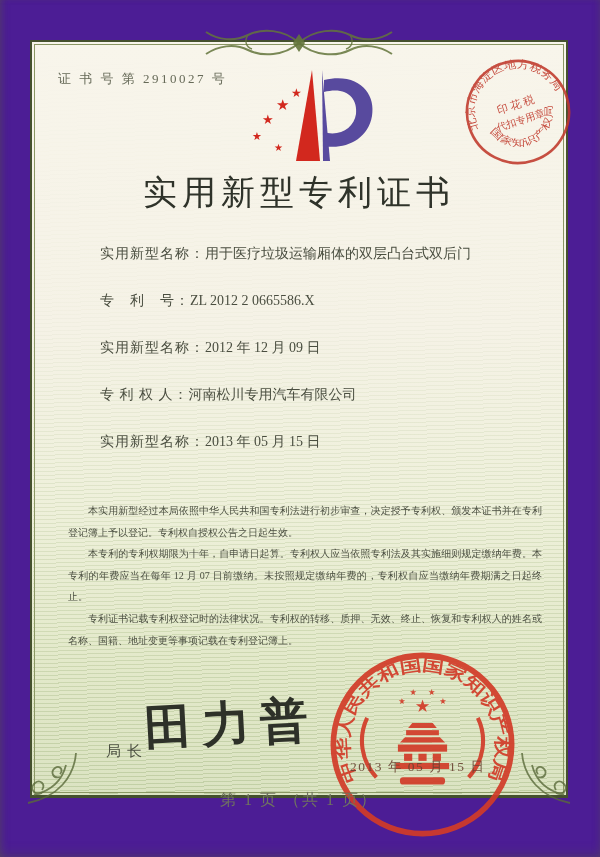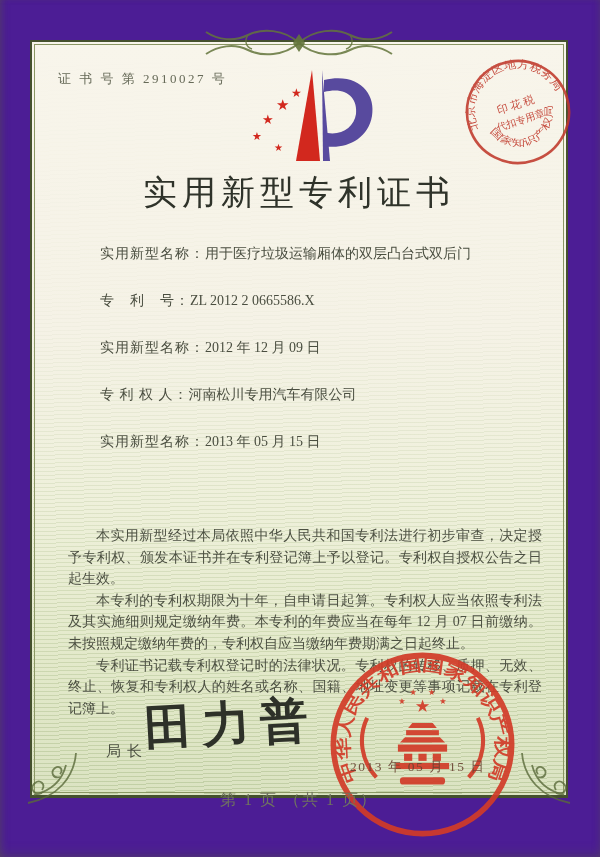--- a/index.html
+++ b/index.html
@@ -41,22 +41,22 @@
   .logo { position:absolute; left:212px; top:24px; }
   .title {
     position:absolute; top:128px; left:0; width:100%;
     text-align:center; font-size:34px; letter-spacing:5px;
     color:#2f332a; font-weight:500;
   }
   .fields { position:absolute; left:36px; top:203px; width:478px;margin-left:32px; }
   .field-row { height:20px; margin-bottom:27px; font-size:14px; color:#4a4e40; white-space:nowrap; }
   .field-row .lbl { letter-spacing:1px; }
   .paragraphs {
-    position:absolute; left:36px; top:483px; width:474px;
-    font-size:14px; line-height:21.6px; color:#4c5042;
+    position:absolute; left:36px; top:458px; width:474px;
+    font-size:10px; line-height:21.6px; color:#4c5042;
     text-align:justify;
   }
   .paragraphs p { text-indent:2em; }
   .director-label {
     position:absolute; left:74px; top:700px;
     font-size:15px; letter-spacing:6px; color:#4a4e40;
   }
   .director-signature {
     position:absolute; left:112px; top:650px;
     font-size:48px; letter-spacing:10px; color:#2e3129;

